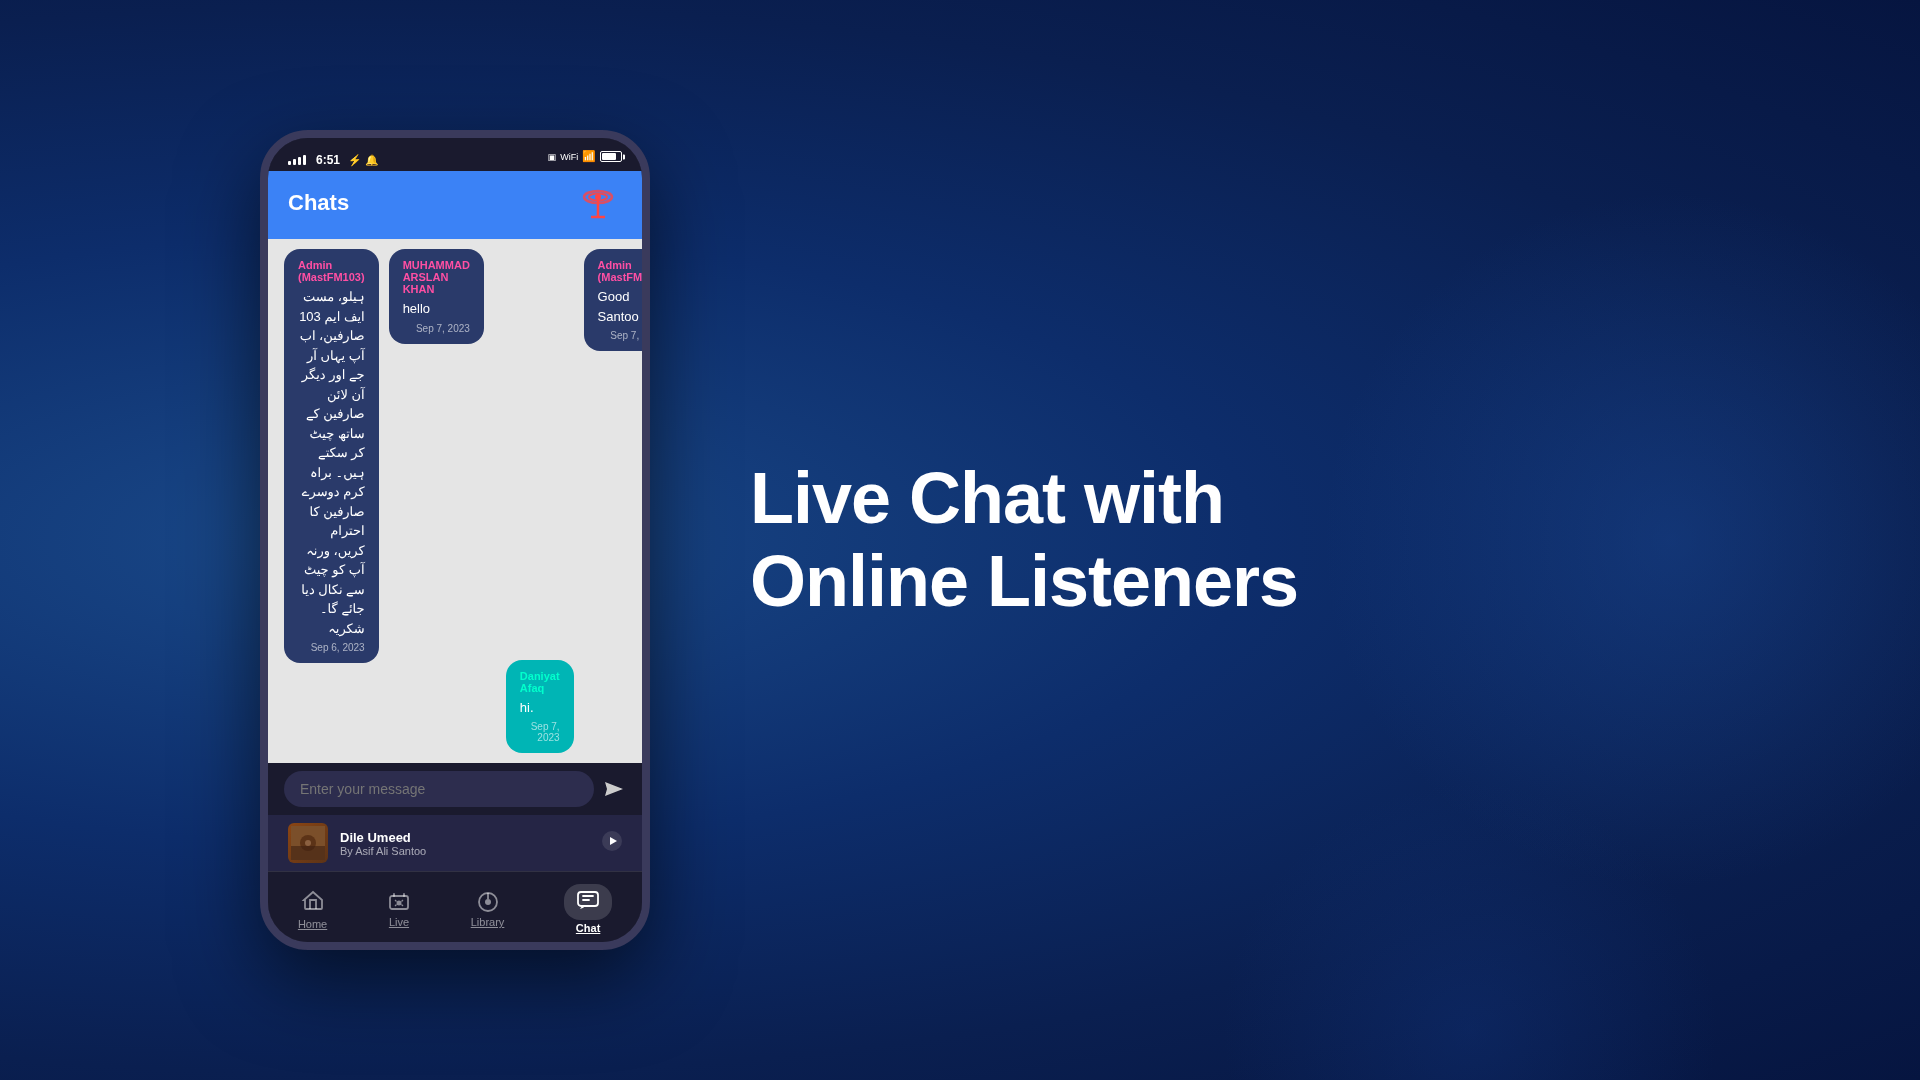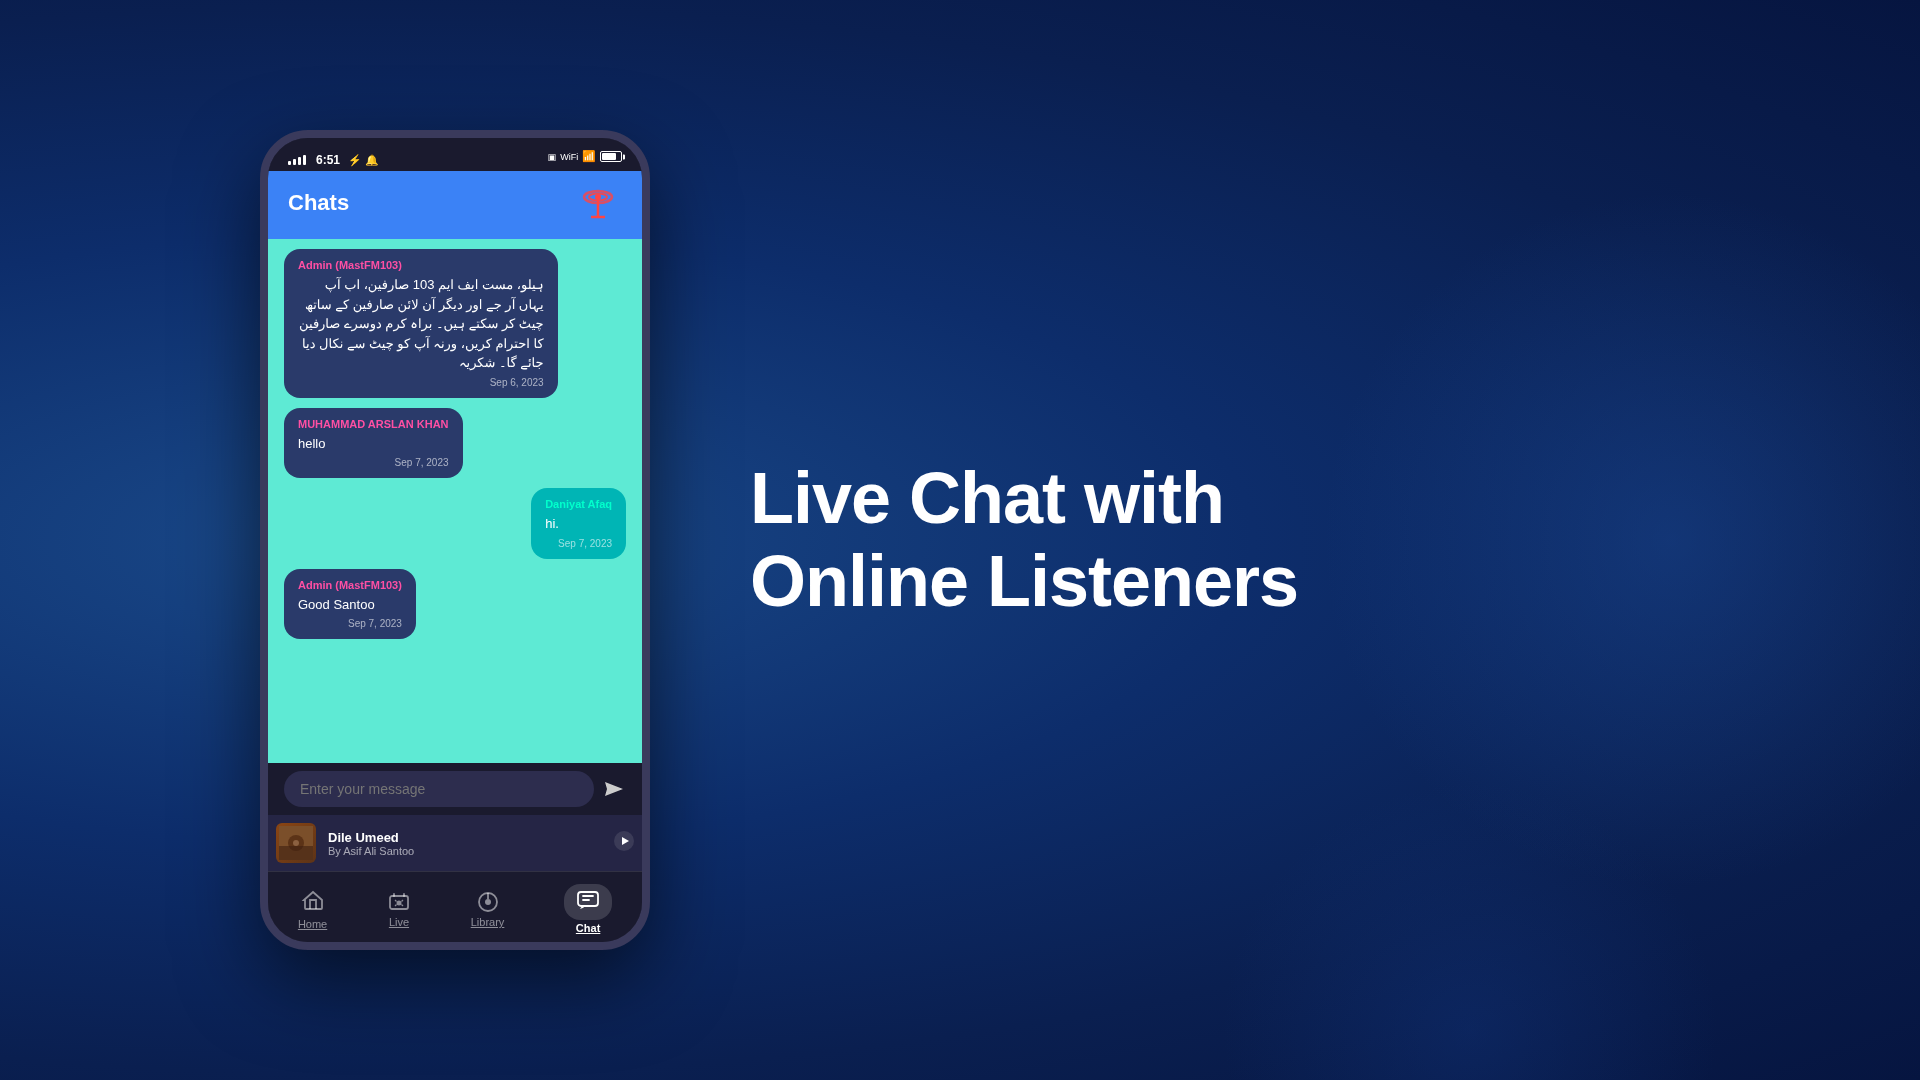--- a/index.html
+++ b/index.html
@@ -159,23 +159,23 @@
       align-items: center;
       justify-content: center;
     }
 
     
     .chat-messages {
       flex: 1;
       padding: 10px 16px;
       overflow: hidden;
       display: flex;
-      flex-direction: column;
+      flex-direction: row;
       gap: 10px;
-      background: #5eead4;
+      background: #e5e5e5;
     }
 
     .message-bubble {
       max-width: 80%;
       border-radius: 16px;
       padding: 10px 14px;
       position: relative;
     }
 
     .message-bubble.left {
@@ -248,21 +248,21 @@
       color: #ccc;
       font-size: 20px;
       display: flex;
       align-items: center;
       justify-content: center;
     }
 
     
     .now-playing {
       background: #252545;
-      padding: 8px 8px;
+      padding: 8px 20px;
       display: flex;
       align-items: center;
       gap: 12px;
       flex-shrink: 0;
     }
 
     .track-thumbnail {
       width: 40px;
       height: 40px;
       border-radius: 6px;

